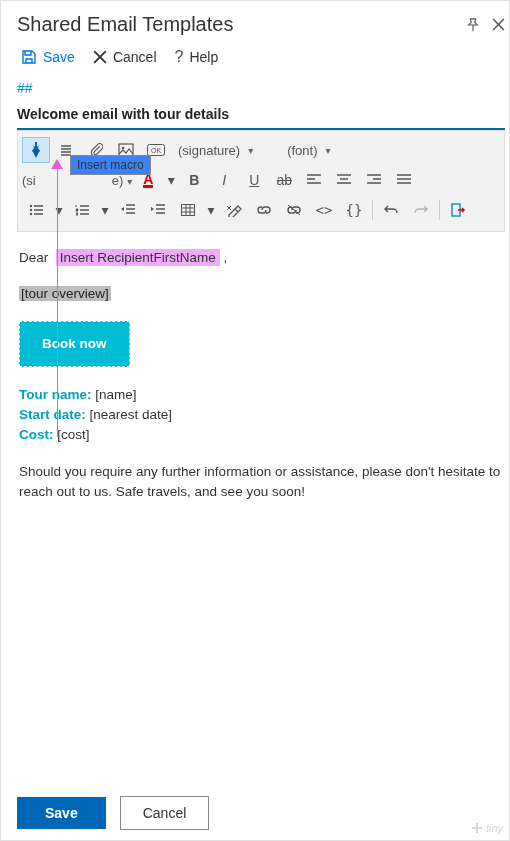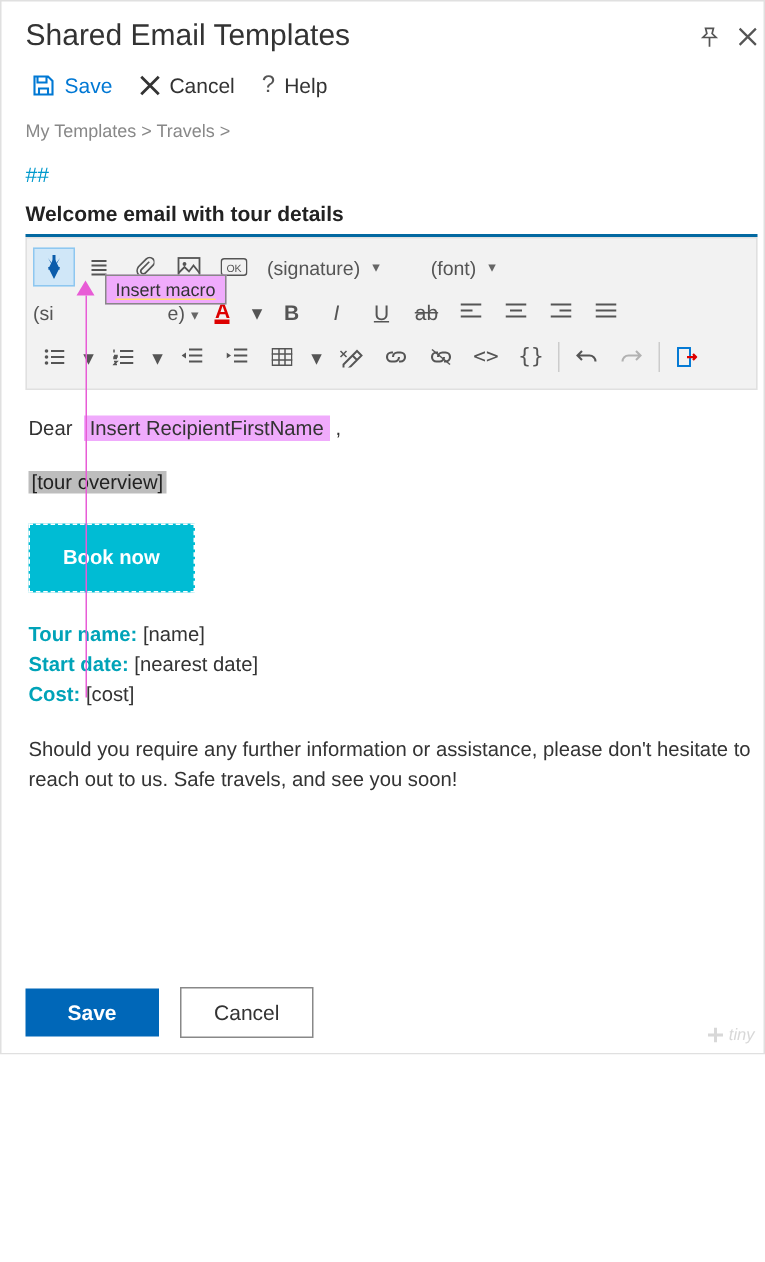--- a/index.html
+++ b/index.html
@@ -6,21 +6,21 @@
   body {
     margin: 0;
     font-family: "Segoe UI", Arial, sans-serif;
     font-size: 13px;
     color: #333;
     background: #fff;
     width: 510px;
   }
   .window {
     width: 510px;
-    height: 703px;
+    height: 841px;
     padding: 12px 4px 10px 16px;
     position: relative;
     border: 1px solid #e0e0e0;
   }
   .title-row {
     display: flex;
     align-items: center;
     justify-content: space-between;
     margin-bottom: 12px;
   }
@@ -77,23 +77,22 @@
   .tb-btn.active { background:#d0e7f8; border:1px solid #8ec7f0; color:#0b5cab; }
   .tb-select {
     display:inline-flex; align-items:center; gap:4px;
     padding:0 6px; color:#555; height:26px; min-width:80px;
     justify-content:flex-start; cursor:pointer;
   }
   .caret::after { content:"▾"; font-size:10px; color:#666; margin-left:4px;}
   .tb-sep { width:1px; height:20px; background:#ccc; margin:0 2px; }
   .tooltip {
     position:absolute; left:52px; top:24px;
-    background:#f0abfc; border:1px solid #888;
+    background:#3b82f6; border:1px solid #888;
     padding:2px 6px; font-size:12px; color:#333;
-    text-decoration: underline;
     text-decoration-color: #ffe066;
     text-underline-offset: 2px;
     z-index:5;
   }
   .arrow-line {
     position:absolute;
     left:39px;
     top:38px;
     width:0;
     height:268px;
@@ -188,26 +187,20 @@
           <path stroke="#333" stroke-width="1.6" d="M1 1l10 10M11 1L1 11"></path>
         </svg>
       <span>Cancel</span>
     </span>
     <span class="action-item help">
       <span style="font-size:16px;color:#555;">?</span>
       <span>Help</span>
     </span>
   </div>
 
-  <div class="breadcrumb">
-    <span>My Templates</span>
-    <span>&gt;</span>
-    <span>Travels</span>
-    <span>&gt;</span>
-  </div>
 
   <div class="hash">##</div>
 
   <div class="tmpl-title">Welcome email with tour details</div>
 
   <div class="toolbar">
     <div class="arrow-head"></div>
     <div class="arrow-line"></div>
 
     <div class="tb-row">

